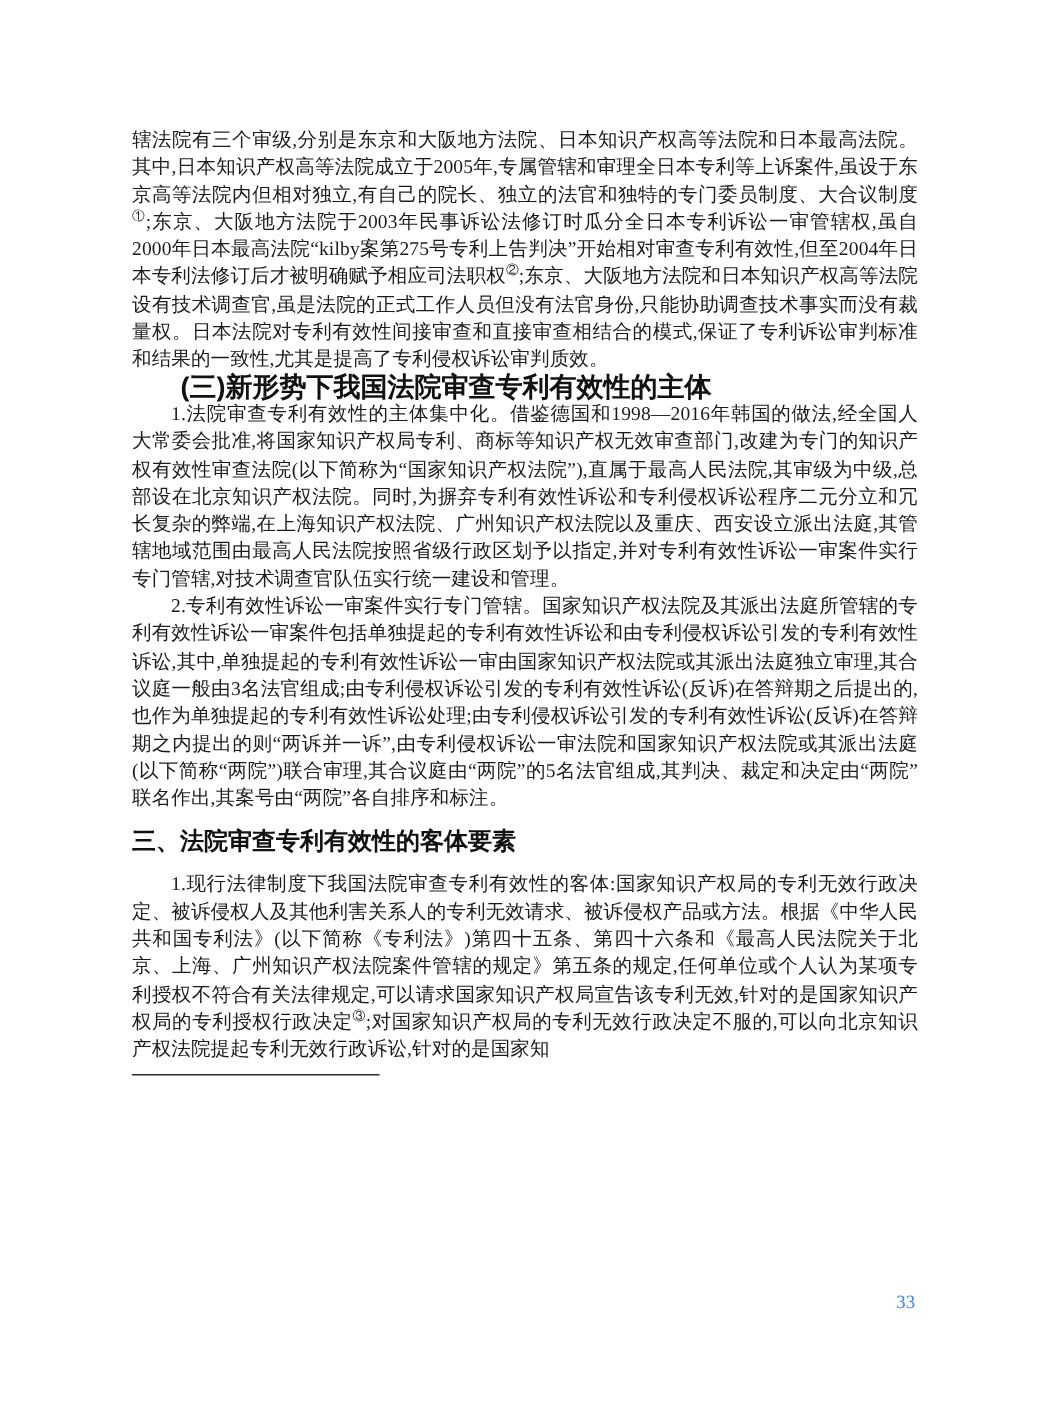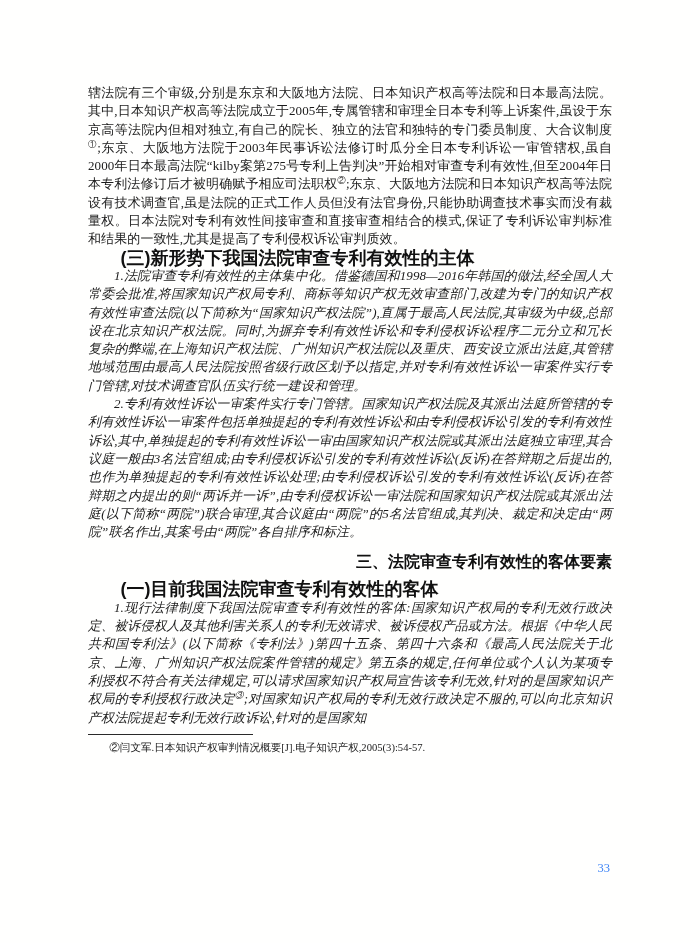--- a/index.html
+++ b/index.html
@@ -24,37 +24,37 @@
     width: 524px;
   }
   .para {
     margin: 0;
     font-size: 13px;
     line-height: 18.3px;
     text-align: justify;
     text-justify: inter-ideograph;
     letter-spacing: 0.1px;
   }
-  .para.indent { text-indent: 2em; font-style: italic; }
+  .para.indent { text-indent: 2em; }
   .subheading {
     margin: 0;
     font-size: 18px;
     line-height: 18.3px;
     font-weight: bold;
     font-family: "Liberation Sans", "DejaVu Sans", sans-serif;
     text-indent: 1.8em;
     color: #111;
   }
   .heading1 {
     margin: 10px 0 7px 0;
     font-size: 16px;
     line-height: 22px;
     font-weight: bold;
     font-family: "Liberation Sans", "DejaVu Sans", sans-serif;
-    text-align: right;
+    text-align: left;
     color: #111;
   }
   sup.fn-ref {
     font-size: 8.5px;
     line-height: 0;
     vertical-align: super;
   }
   .footnotes { margin-top: 7px; }
   .fn-divider {
     width: 165px;
@@ -84,24 +84,22 @@
 <body>
 
 <div class="page">
   <div class="content">
     <main id="doc-body">
         <p class="para">辖法院有三个审级,分别是东京和大阪地方法院、日本知识产权高等法院和日本最高法院。其中,日本知识产权高等法院成立于2005年,专属管辖和审理全日本专利等上诉案件,虽设于东京高等法院内但相对独立,有自己的院长、独立的法官和独特的专门委员制度、大合议制度<sup class="fn-ref">①</sup>;东京、大阪地方法院于2003年民事诉讼法修订时瓜分全日本专利诉讼一审管辖权,虽自2000年日本最高法院“kilby案第275号专利上告判决”开始相对审查专利有效性,但至2004年日本专利法修订后才被明确赋予相应司法职权<sup class="fn-ref">②</sup>;东京、大阪地方法院和日本知识产权高等法院设有技术调查官,虽是法院的正式工作人员但没有法官身份,只能协助调查技术事实而没有裁量权。日本法院对专利有效性间接审查和直接审查相结合的模式,保证了专利诉讼审判标准和结果的一致性,尤其是提高了专利侵权诉讼审判质效。</p>
         <h3 class="subheading">(三)新形势下我国法院审查专利有效性的主体</h3>
         <p class="para indent">1.法院审查专利有效性的主体集中化。借鉴德国和1998—2016年韩国的做法,经全国人大常委会批准,将国家知识产权局专利、商标等知识产权无效审查部门,改建为专门的知识产权有效性审查法院(以下简称为“国家知识产权法院”),直属于最高人民法院,其审级为中级,总部设在北京知识产权法院。同时,为摒弃专利有效性诉讼和专利侵权诉讼程序二元分立和冗长复杂的弊端,在上海知识产权法院、广州知识产权法院以及重庆、西安设立派出法庭,其管辖地域范围由最高人民法院按照省级行政区划予以指定,并对专利有效性诉讼一审案件实行专门管辖,对技术调查官队伍实行统一建设和管理。</p>
         <p class="para indent">2.专利有效性诉讼一审案件实行专门管辖。国家知识产权法院及其派出法庭所管辖的专利有效性诉讼一审案件包括单独提起的专利有效性诉讼和由专利侵权诉讼引发的专利有效性诉讼,其中,单独提起的专利有效性诉讼一审由国家知识产权法院或其派出法庭独立审理,其合议庭一般由3名法官组成;由专利侵权诉讼引发的专利有效性诉讼(反诉)在答辩期之后提出的,也作为单独提起的专利有效性诉讼处理;由专利侵权诉讼引发的专利有效性诉讼(反诉)在答辩期之内提出的则“两诉并一诉”,由专利侵权诉讼一审法院和国家知识产权法院或其派出法庭(以下简称“两院”)联合审理,其合议庭由“两院”的5名法官组成,其判决、裁定和决定由“两院”联名作出,其案号由“两院”各自排序和标注。</p>
         <h2 class="heading1">三、法院审查专利有效性的客体要素</h2>
-        <h3 class="subheading">(一)目前我国法院审查专利有效性的客体</h3>
         <p class="para indent">1.现行法律制度下我国法院审查专利有效性的客体:国家知识产权局的专利无效行政决定、被诉侵权人及其他利害关系人的专利无效请求、被诉侵权产品或方法。根据《中华人民共和国专利法》(以下简称《专利法》)第四十五条、第四十六条和《最高人民法院关于北京、上海、广州知识产权法院案件管辖的规定》第五条的规定,任何单位或个人认为某项专利授权不符合有关法律规定,可以请求国家知识产权局宣告该专利无效,针对的是国家知识产权局的专利授权行政决定<sup class="fn-ref">③</sup>;对国家知识产权局的专利无效行政决定不服的,可以向北京知识产权法院提起专利无效行政诉讼,针对的是国家知</p>
       </main>
     <section class="footnotes">
       <div class="fn-divider"></div>
       <div id="footnotes-list">
-          <p class="footnote">②闫文军.日本知识产权审判情况概要[J].电子知识产权,2005(3):54-57.</p>
         </div>
     </section>
   </div>
   <div class="page-number">33</div>
 </div>
 
 </body></html>

